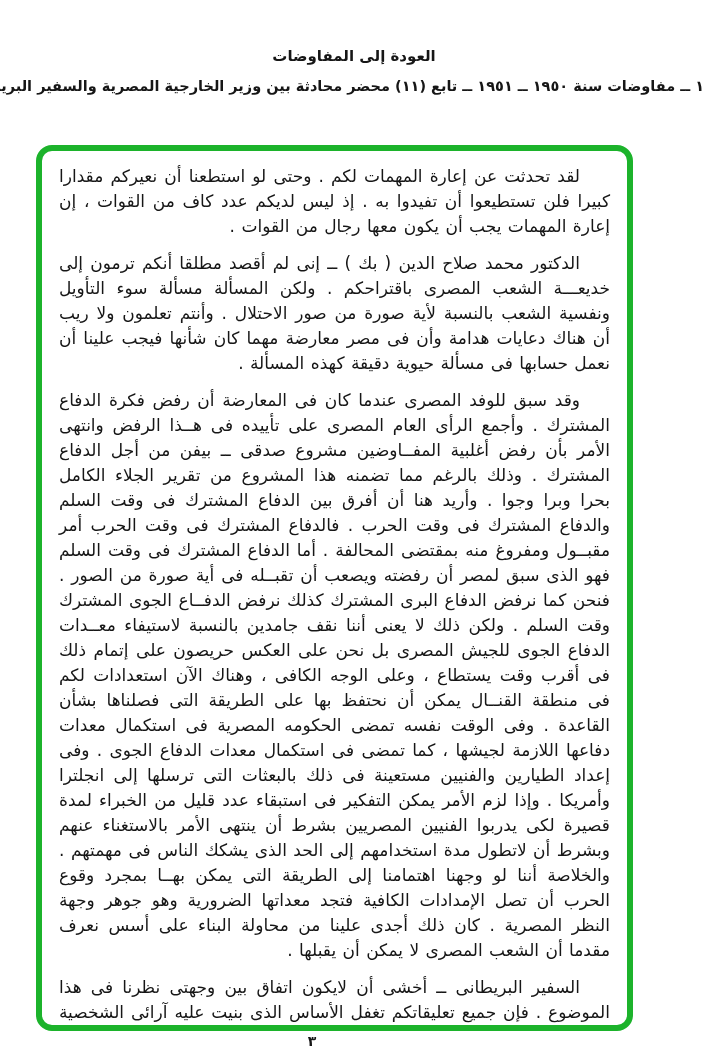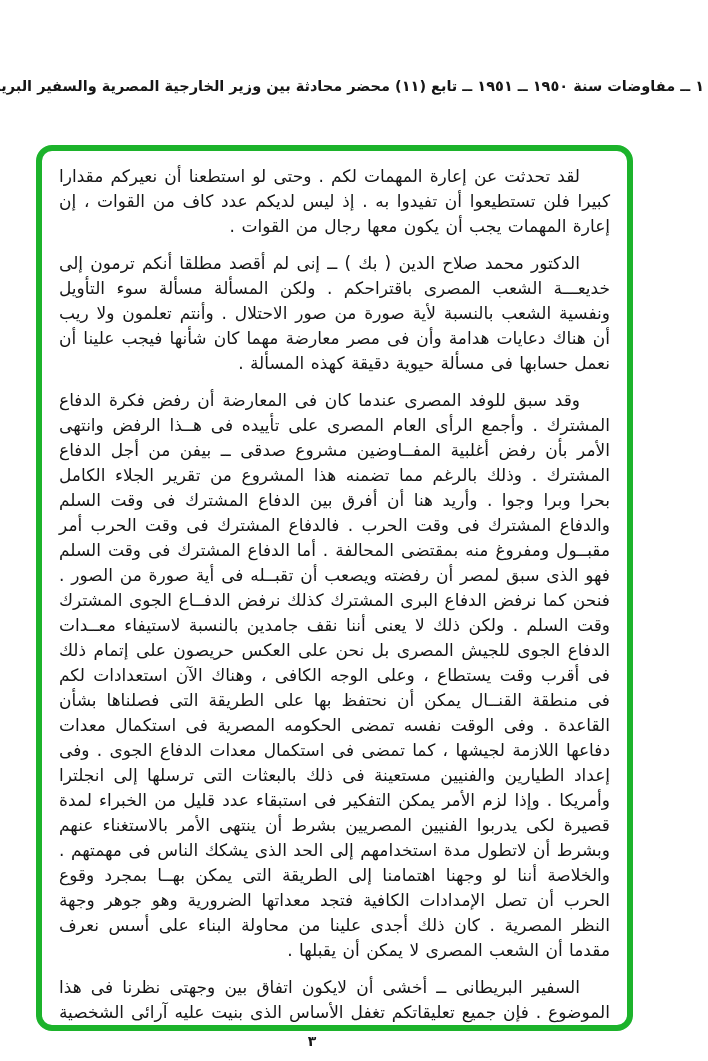--- a/index.html
+++ b/index.html
@@ -52,20 +52,21 @@
     width:44px; text-align:center;
     font-size:14px; font-weight:bold;
     direction:rtl;
   }
 </style>
 </head>
 <body>
 
 <div class="page">
 
+  <div class="doc-title">العودة إلى المفاوضات</div>
 
   <div class="doc-heading">١ ــ مفاوضات سنة ١٩٥٠ ــ ١٩٥١ ــ تابع (١١) محضر محادثة بين وزير الخارجية المصرية والسفير البريطاني</div>
 
 
   <div class="green-box">
     <p>لقد تحدثت عن إعارة المهمات لكم . وحتى لو استطعنا أن نعيركم مقدارا كبيرا فلن تستطيعوا أن تفيدوا به . إذ ليس لديكم عدد كاف من القوات ، إن إعارة المهمات يجب أن يكون معها رجال من القوات .</p>
     <p>الدكتور محمد صلاح الدين ( بك ) ــ إنى لم أقصد مطلقا أنكم ترمون إلى خديعـــة الشعب المصرى باقتراحكم . ولكن المسألة مسألة سوء التأويل ونفسية الشعب بالنسبة لأية صورة من صور الاحتلال . وأنتم تعلمون ولا ريب أن هناك دعايات هدامة وأن فى مصر معارضة مهما كان شأنها فيجب علينا أن نعمل حسابها فى مسألة حيوية دقيقة كهذه المسألة .</p>
     <p>وقد سبق للوفد المصرى عندما كان فى المعارضة أن رفض فكرة الدفاع المشترك . وأجمع الرأى العام المصرى على تأييده فى هــذا الرفض وانتهى الأمر بأن رفض أغلبية المفــاوضين مشروع صدقى ــ بيفن من أجل الدفاع المشترك . وذلك بالرغم مما تضمنه هذا المشروع من تقرير الجلاء الكامل بحرا وبرا وجوا . وأريد هنا أن أفرق بين الدفاع المشترك فى وقت السلم والدفاع المشترك فى وقت الحرب . فالدفاع المشترك فى وقت الحرب أمر مقبــول ومفروغ منه بمقتضى المحالفة . أما الدفاع المشترك فى وقت السلم فهو الذى سبق لمصر أن رفضته ويصعب أن تقبــله فى أية صورة من الصور . فنحن كما نرفض الدفاع البرى المشترك كذلك نرفض الدفــاع الجوى المشترك وقت السلم . ولكن ذلك لا يعنى أننا نقف جامدين بالنسبة لاستيفاء معــدات الدفاع الجوى للجيش المصرى بل نحن على العكس حريصون على إتمام ذلك فى أقرب وقت يستطاع ، وعلى الوجه الكافى ، وهناك الآن استعدادات لكم فى منطقة القنــال يمكن أن نحتفظ بها على الطريقة التى فصلناها بشأن القاعدة . وفى الوقت نفسه تمضى الحكومه المصرية فى استكمال معدات دفاعها اللازمة لجيشها ، كما تمضى فى استكمال معدات الدفاع الجوى . وفى إعداد الطيارين والفنيين مستعينة فى ذلك بالبعثات التى ترسلها إلى انجلترا وأمريكا . وإذا لزم الأمر يمكن التفكير فى استبقاء عدد قليل من الخبراء لمدة قصيرة لكى يدربوا الفنيين المصريين بشرط أن ينتهى الأمر بالاستغناء عنهم وبشرط أن لاتطول مدة استخدامهم إلى الحد الذى يشكك الناس فى مهمتهم . والخلاصة أننا لو وجهنا اهتمامنا إلى الطريقة التى يمكن بهــا بمجرد وقوع الحرب أن تصل الإمدادات الكافية فتجد معداتها الضرورية وهو جوهر وجهة النظر المصرية . كان ذلك أجدى علينا من محاولة البناء على أسس نعرف مقدما أن الشعب المصرى لا يمكن أن يقبلها .</p>
     <p>السفير البريطانى ــ أخشى أن لايكون اتفاق بين وجهتى نظرنا فى هذا الموضوع . فإن جميع تعليقاتكم تغفل الأساس الذى بنيت عليه آرائى الشخصية فيجب أن تقوم بين بلدينا علاقة جديدة يقبلها الشعب المصرى والوفد وحده هو الذى يمكن أن يدخل هذه الفــكرة فى روعهم . فإذا استطاعت الحكومة المصرية أن تقنع الشعب المصرى بحقيقة هــذه العلاقة الجديدة فإن إلغاء المعاهدة الإنجليزية المصرية والتنازل عن جميع حقوقنا دليل كاف على حسن نيتنا . ومن المؤكد</p>
   </div>

